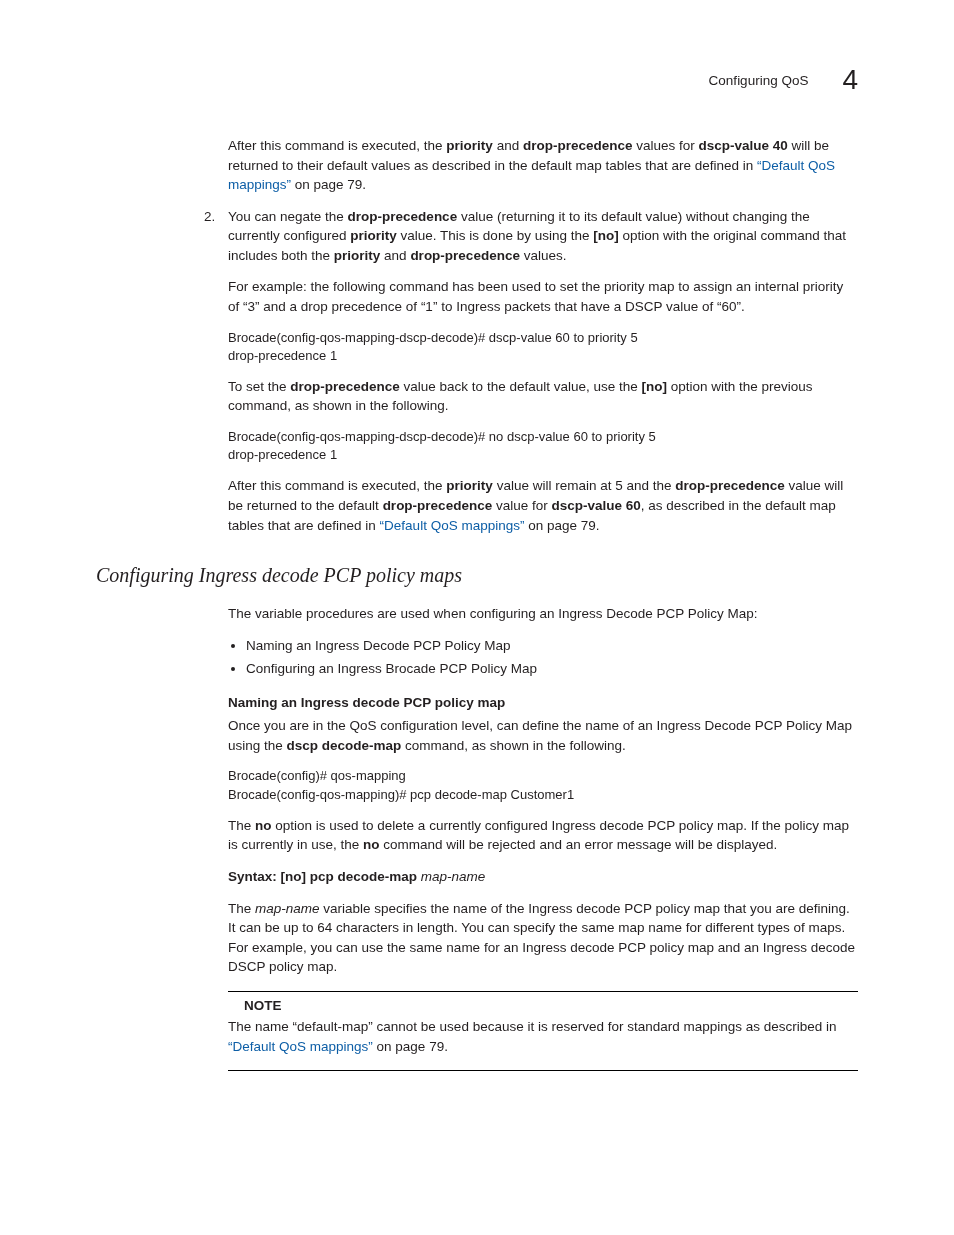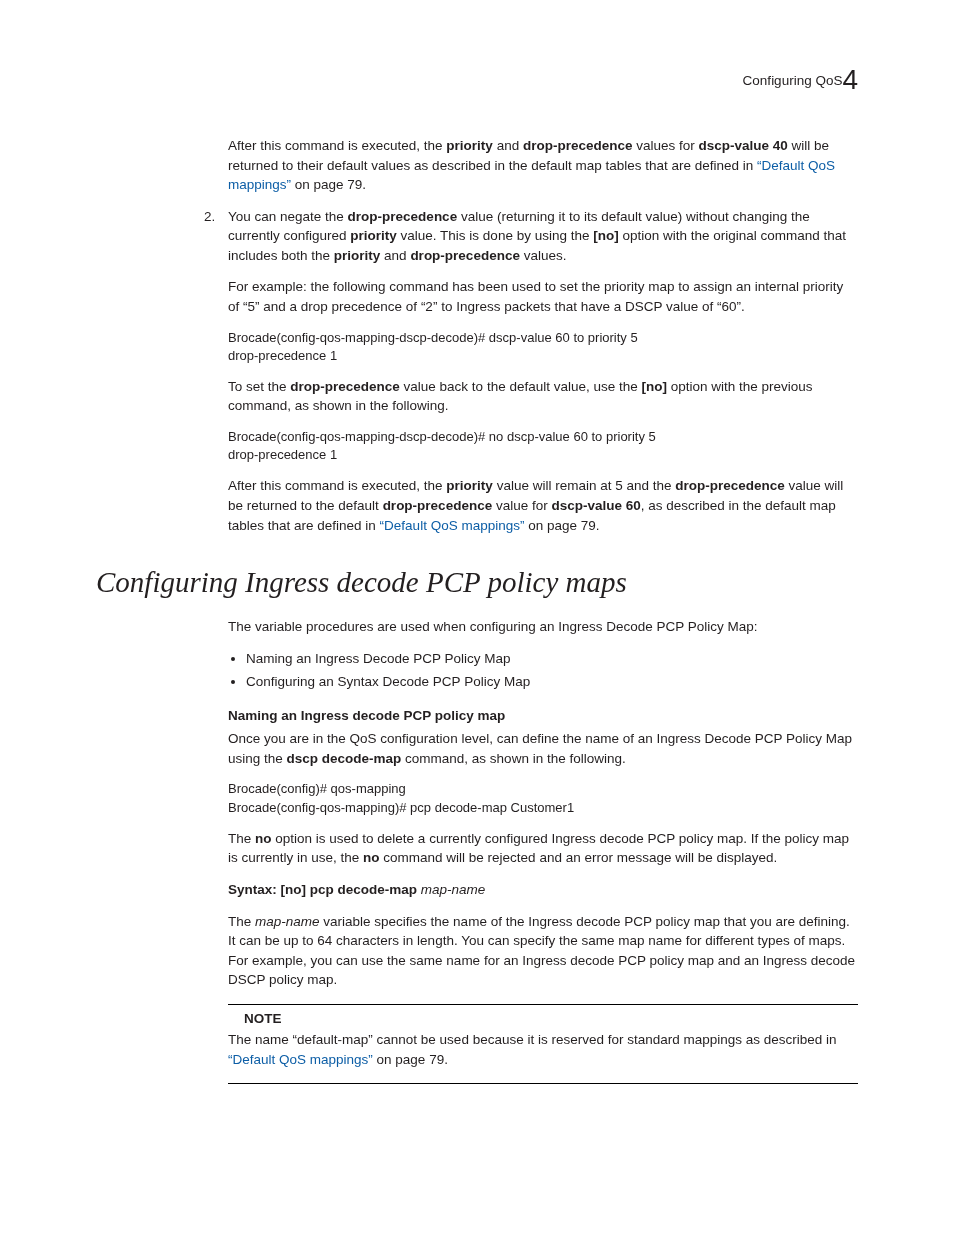--- a/index.html
+++ b/index.html
@@ -1,28 +1,28 @@
 <!DOCTYPE html>
 <html><head>
 <meta charset="utf-8">
 <style>
 body{margin:0;background:#fff;font-family:Arial,Helvetica,sans-serif;color:#231f20;font-size:13.5px;line-height:1.45}
 .page{width:954px;height:1235px;position:relative;padding:58px 96px 0 96px;box-sizing:border-box}
-.hdr{position:absolute;top:60px;right:96px;display:flex;align-items:center;}
+.hdr{position:absolute;top:60px;right:96px;display:flex;align-items:center;gap:34px}
 .hdrt{font-size:13.5px}
 .chnum{font-family:Arial,sans-serif;font-size:28px;font-weight:400}
 .content{margin-top:78px;margin-left:132px;margin-right:0}
 p{margin:0 0 12px 0}
 .b{font-weight:bold}
 .link{color:#0d5ea6}
 .code{font-family:Liberation Sans, sans-serif;font-size:13px;margin:6px 0 12px 0;white-space:pre-wrap;line-height:1.4}
 ol.num{list-style:none;padding:0;margin:0}
 ol.num>li{position:relative;padding-left:0;margin-left:-24px;padding-left:24px}
 ol.num>li .marker{position:absolute;left:0;top:0}
-h2.sect{font-family:Georgia,'Times New Roman',serif;font-style:italic;font-weight:400;font-size:29px;margin:26px 0 14px -132px;padding-left:0}
+h2.sect{font-family:Georgia,'Times New Roman',serif;font-style:italic;font-weight:400;font-size:20px;margin:26px 0 14px -132px;padding-left:0}
 ul.b1{margin:0 0 14px 0;padding-left:18px}
 ul.b1 li{margin-bottom:4px}
 .sub{font-weight:bold;font-size:13.5px;margin:12px 0 4px 0}
 .rule{border:0;border-top:1.5px solid #000;margin:14px 0 4px 0}
 .rule2{border:0;border-top:1px solid #000;margin:8px 0 0 0}
 .noteh{font-weight:bold;letter-spacing:0;margin:0 0 2px 16px}
 </style>
 </head>
 <body>
 <div class="page">
@@ -32,41 +32,41 @@
 </div>
 <div class="content">
 
 <p><span>After this command is executed, the </span><span class="b">priority</span><span> and </span><span class="b">drop-precedence</span><span> values for </span><span class="b">dscp-value 40</span><span> will be returned to their default values as described in the default map tables that are defined in </span><span class="link">“Default QoS mappings”</span><span> on page 79.</span></p>
 
 <ol class="num">
 <li>
 <span class="marker">2.</span>
 <p><span>You can negate the </span><span class="b">drop-precedence</span><span> value (returning it to its default value) without changing the currently configured </span><span class="b">priority</span><span> value. This is done by using the </span><span class="b">[no]</span><span> option with the original command that includes both the </span><span class="b">priority</span><span> and </span><span class="b">drop-precedence</span><span> values.</span></p>
 
-<p>For example: the following command has been used to set the priority map to assign an internal priority of “5” and a drop precedence of “2” to Ingress packets that have a DSCP value of “60”.</p>
+<p>For example: the following command has been used to set the priority map to assign an internal priority of “3” and a drop precedence of “1” to Ingress packets that have a DSCP value of “60”.</p>
 
 <div class="code">Brocade(config-qos-mapping-dscp-decode)# dscp-value 60 to priority 5 
 drop-precedence 1</div>
 
 <p><span>To set the </span><span class="b">drop-precedence</span><span> value back to the default value, use the </span><span class="b">[no]</span><span> option with the previous command, as shown in the following.</span></p>
 
 <div class="code">Brocade(config-qos-mapping-dscp-decode)# no dscp-value 60 to priority 5 
 drop-precedence 1</div>
 
 <p><span>After this command is executed, the </span><span class="b">priority</span><span> value will remain at 5 and the </span><span class="b">drop-precedence</span><span> value will be returned to the default </span><span class="b">drop-precedence</span><span> value for </span><span class="b">dscp-value 60</span><span>, as described in the default map tables that are defined in </span><span class="link">“Default QoS mappings”</span><span> on page 79.</span></p>
 </li>
 </ol>
 
 <h2 class="sect">Configuring Ingress decode PCP policy maps</h2>
 
 <p>The variable procedures are used when configuring an Ingress Decode PCP Policy Map:</p>
 
 <ul class="b1">
 <li>Naming an Ingress Decode PCP Policy Map</li>
-<li>Configuring an Syntax Decode PCP Policy Map</li>
+<li>Configuring an Ingress Brocade PCP Policy Map</li>
 </ul>
 
 <p class="sub">Naming an Ingress decode PCP policy map</p>
 <p><span>Once you are in the QoS configuration level, can define the name of an Ingress Decode PCP Policy Map using the </span><span class="b">dscp decode-map</span><span> command, as shown in the following.</span></p>
 
 <div class="code">Brocade(config)# qos-mapping
 Brocade(config-qos-mapping)# pcp decode-map Customer1</div>
 
 <p><span>The </span><span class="b">no</span><span> option is used to delete a currently configured Ingress decode PCP policy map. If the policy map is currently in use, the </span><span class="b">no</span><span> command will be rejected and an error message will be displayed.</span></p>
 

